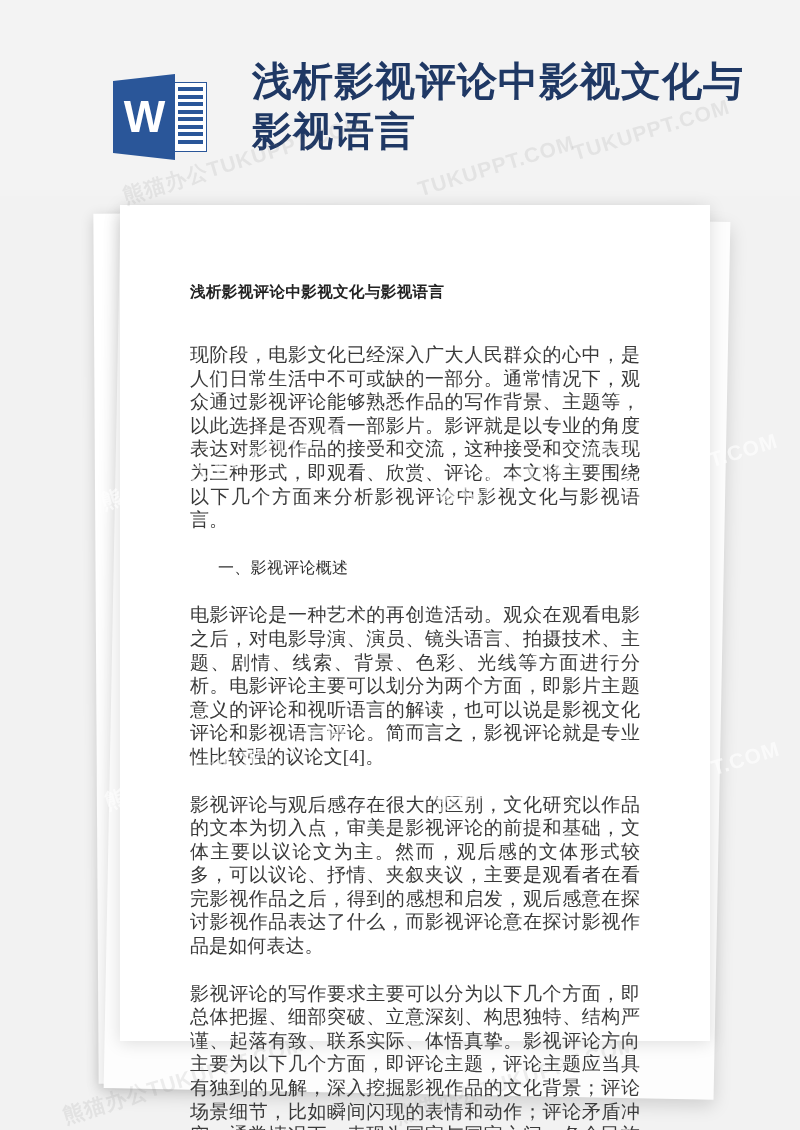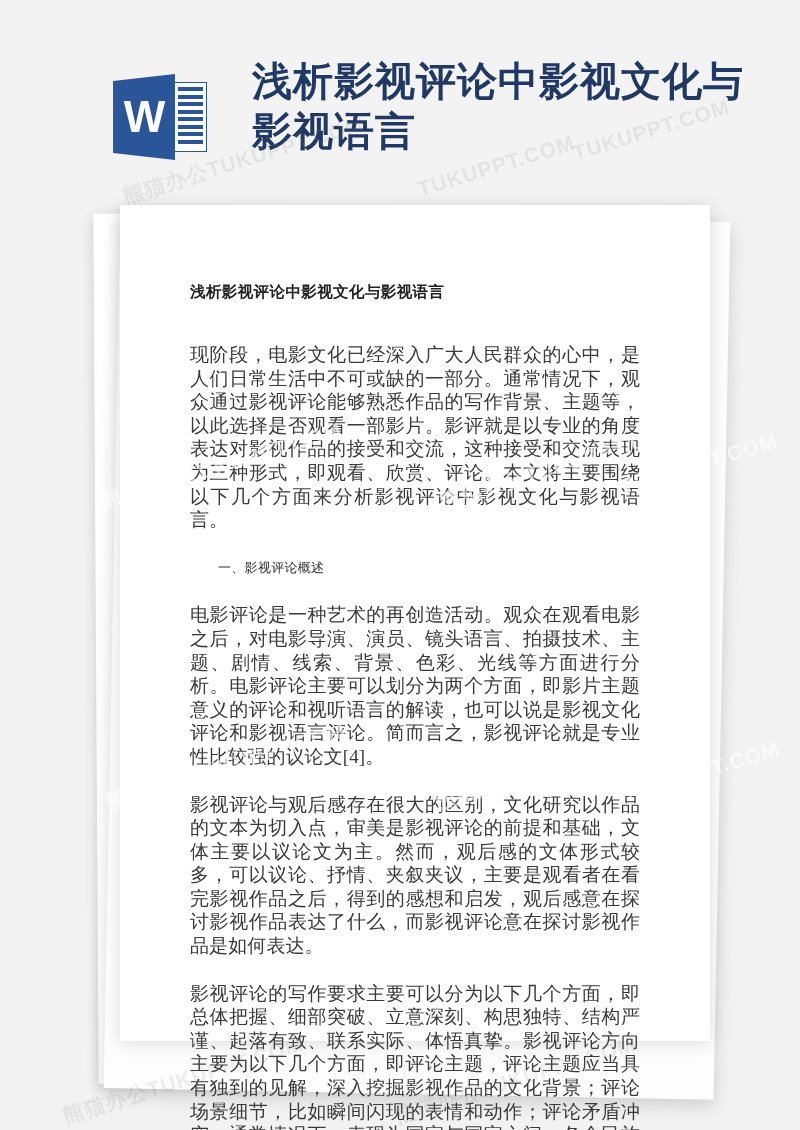--- a/index.html
+++ b/index.html
@@ -139,21 +139,21 @@
   .para {
     color: #3a3a3a;
     font-size: 19px;
     line-height: 23.6px;
     margin: 0 0 24px 0;
     text-align: justify;
     letter-spacing: 0.1px;
   }
   .section-head {
     color: #2e2e2e;
-    font-size: 13px;
+    font-size: 16px;
     line-height: 23.6px;
     margin: 0 0 24px 0;
     text-indent: 28px;
     letter-spacing: 0.3px;
   }
 
   
   .wm-layer {
     position: absolute;
     left: 0;

